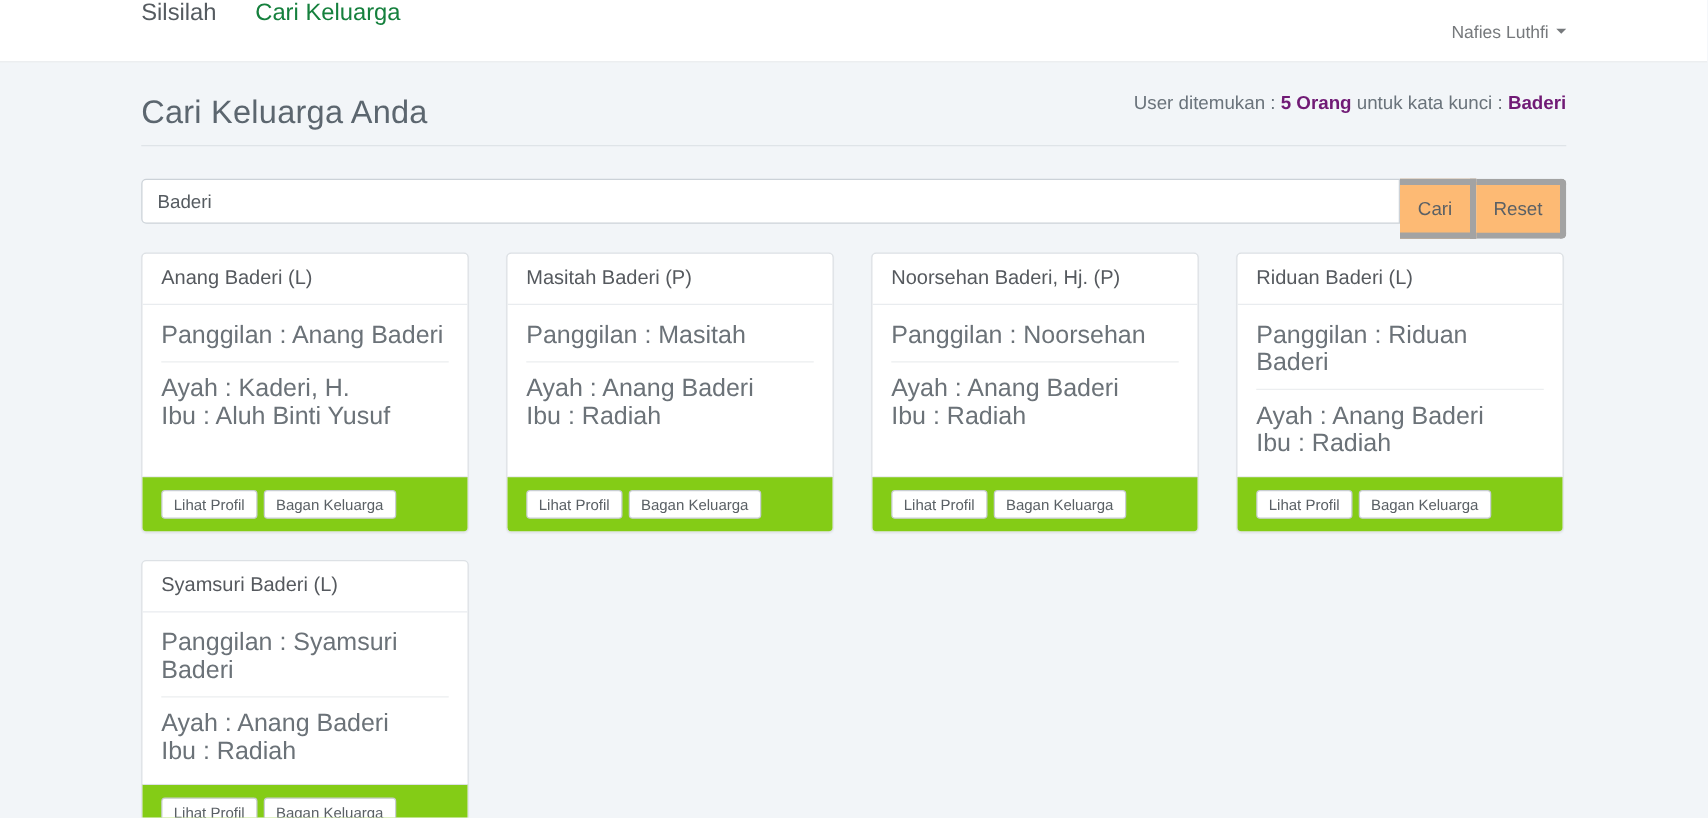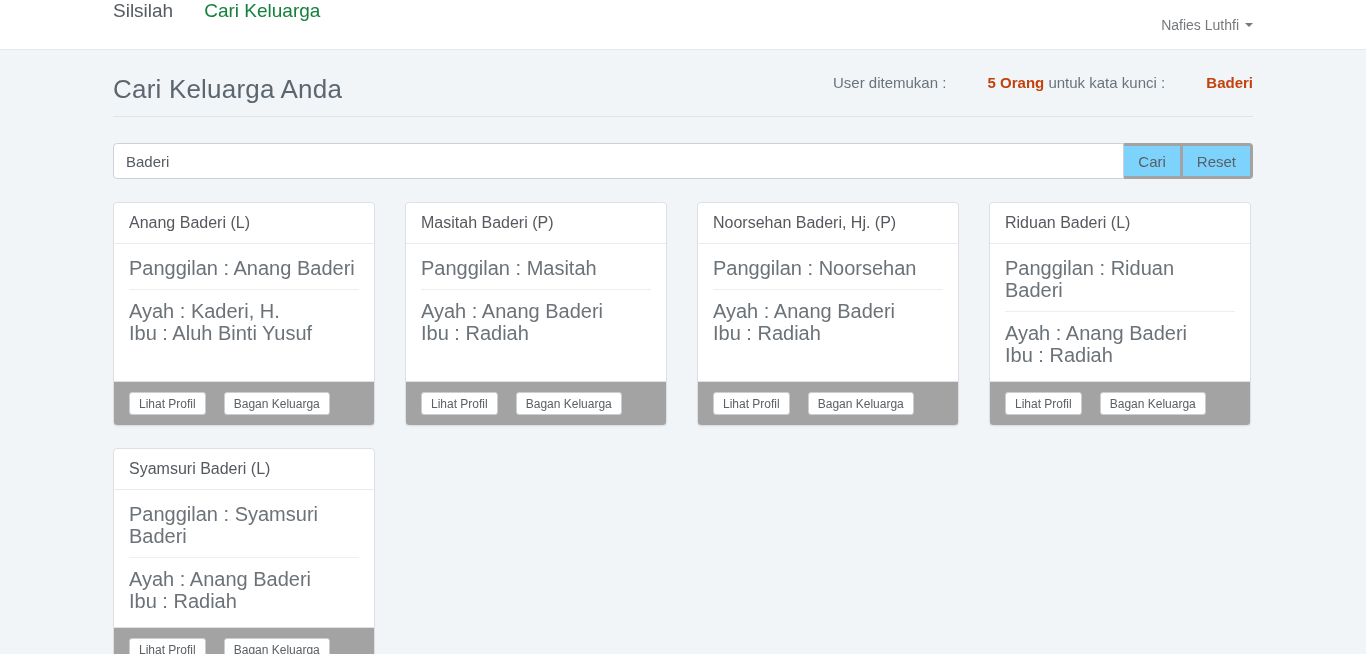--- a/index.html
+++ b/index.html
@@ -65,21 +65,21 @@
     font-size: 26px;
     font-weight: normal;
     color: #5c666f;
     letter-spacing: 0.2px;
   }
   .result-summary {
     font-size: 15px;
     color: #6a737b;
     padding-bottom: 4px;
   }
-  .result-summary b { color: #c2410c; margin-left: 37px; }
+  .result-summary b { color: #701a75; }
 
   
   .search-group {
     margin-top: 26px;
     display: flex;
     width: 100%;
     height: 36px;
   }
   .search-input {
     flex: 1;
@@ -88,23 +88,23 @@
     border-radius: 4px 0 0 4px;
     padding: 0 12px;
     font-size: 15px;
     color: #555b60;
     font-family: inherit;
     background: #fff;
     outline: none;
   }
   .btn-group-right { display: flex; }
   .btn {
-    height: 36px;
-    background: #7dd3fc;
-    border: 3px solid #a3a3a3;
+    height: 48px;
+    background: #fdba74;
+    border: 5px solid #a3a3a3;
     color: #5a6065;
     font-size: 15px;
     font-family: inherit;
     padding: 0 14px;
     cursor: pointer;
   }
   .btn-cari { border-left: none; border-radius: 0; }
   .btn-reset { border-left: none; border-radius: 0 4px 4px 0; }
 
   
@@ -137,25 +137,25 @@
     flex: 1;
   }
   .panel-body .line { line-height: 22px; }
   .panel-body hr {
     border: none;
     border-top: 1px solid #eceef0;
     margin: 10px 0;
   }
   .panel-footer {
     padding: 10px 15px;
-    background: #a3a3a3;
+    background: #84cc16;
     border-top: 1px solid #dde1e5;
     border-radius: 0 0 3px 3px;
     display: flex;
-    gap: 18px;
+    gap: 5px;
   }
   .btn-xs {
     height: 23px;
     background: #ffffff;
     border: 1px solid #c9ced3;
     border-radius: 3px;
     color: #5a6065;
     font-size: 12px;
     font-family: inherit;
     padding: 0 9px;

